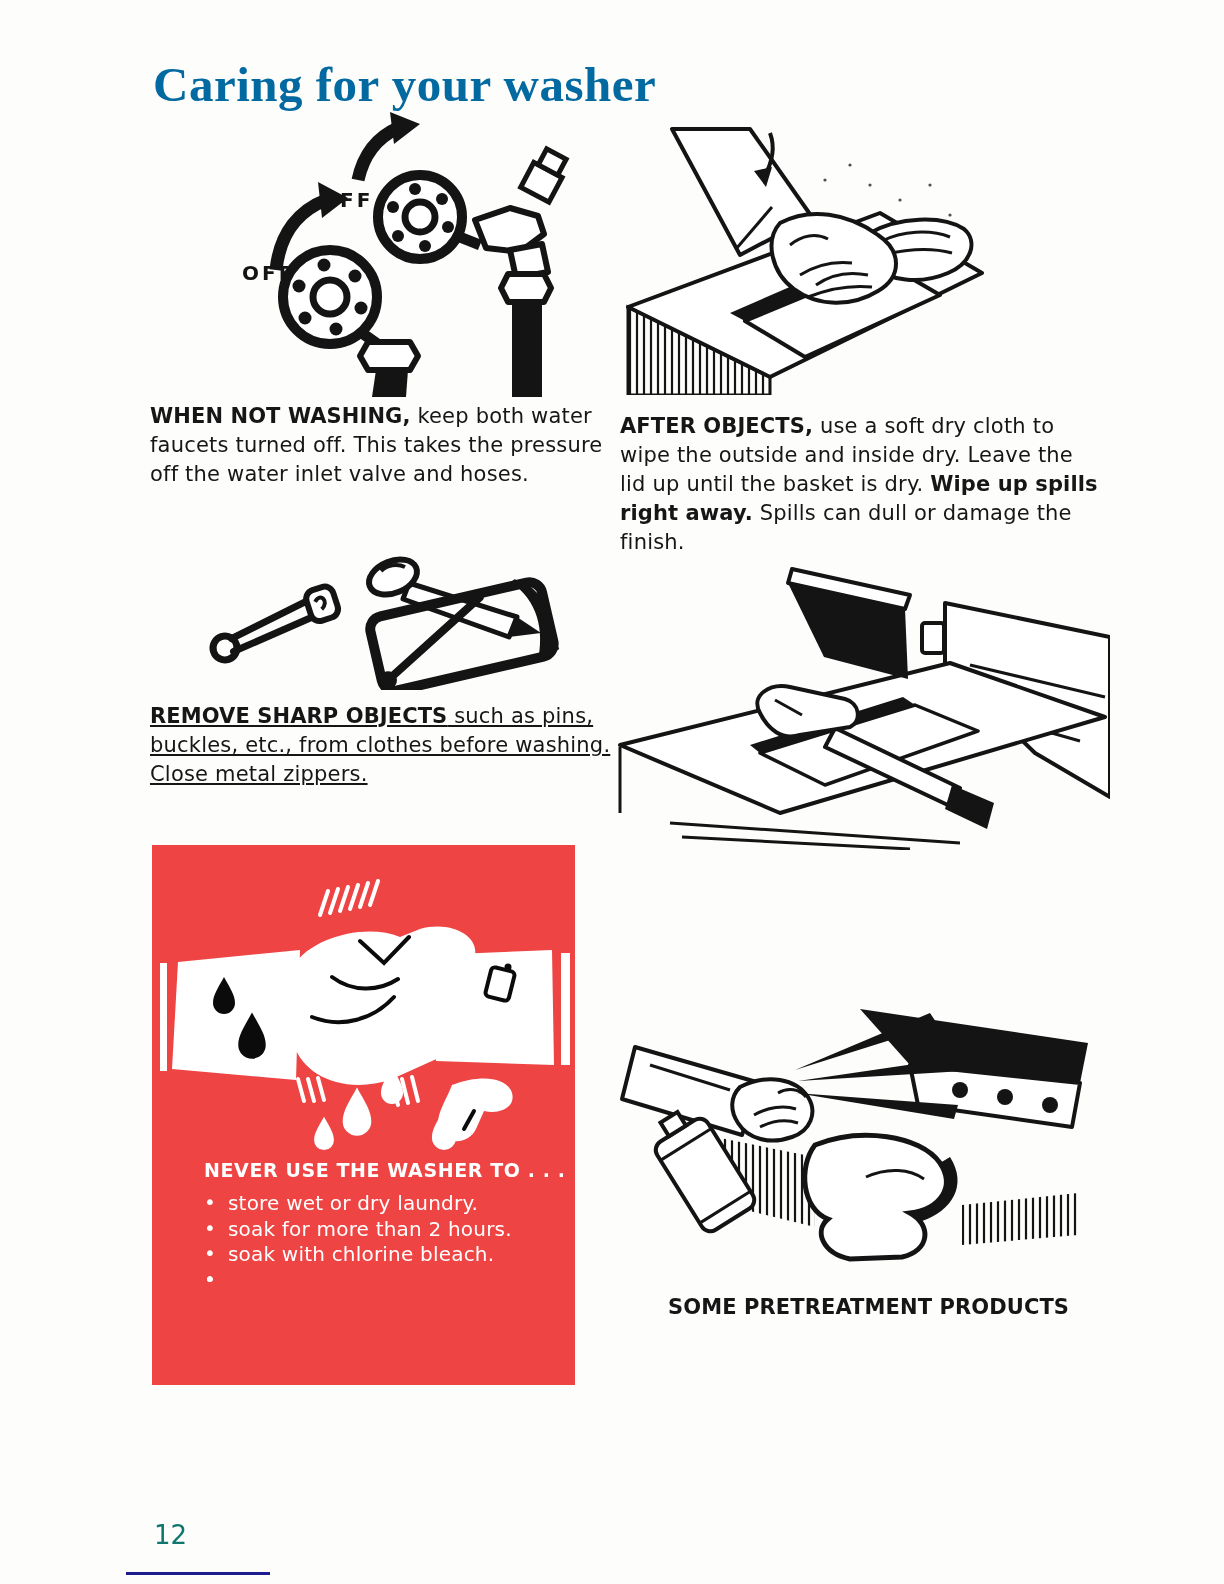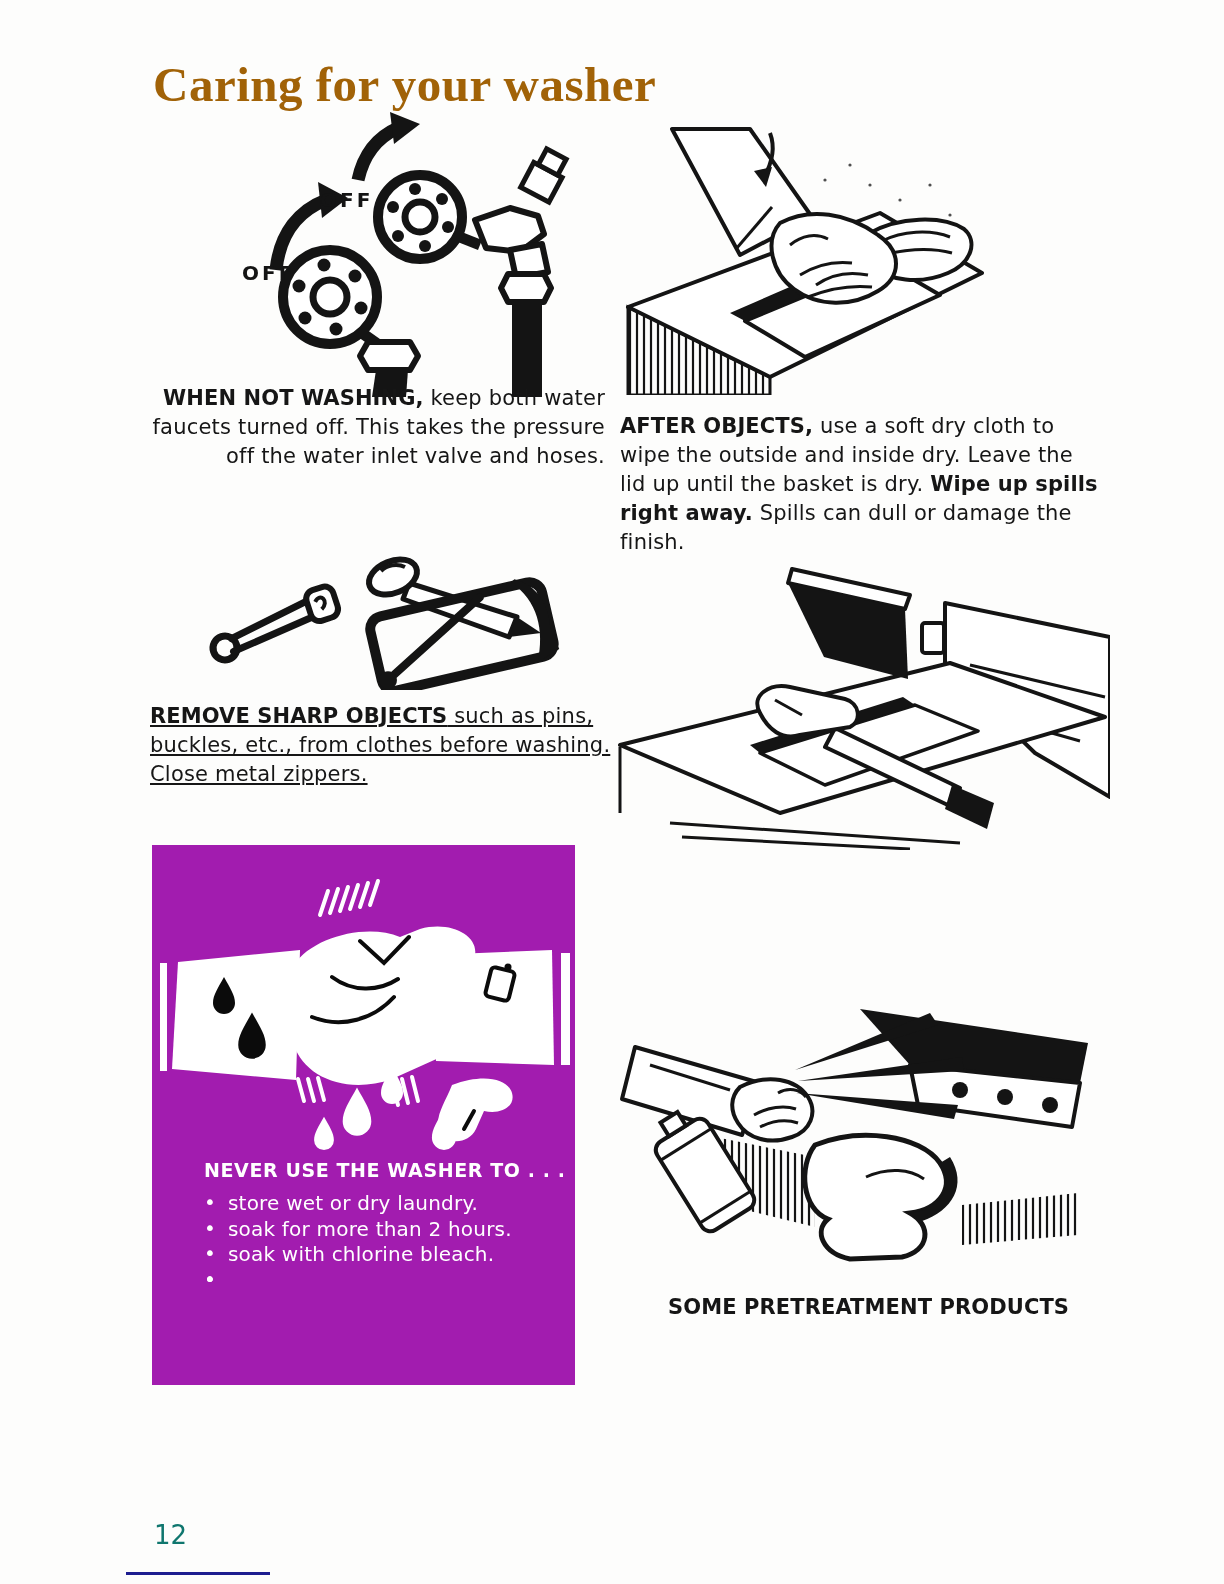--- a/index.html
+++ b/index.html
@@ -5,31 +5,31 @@
   * { margin:0; padding:0; box-sizing:border-box; }
   html,body { background:#ffffff; }
   .page {
     position:relative; width:1224px; height:1584px; margin:0 auto;
     background:#fdfdfc; color:#141414; overflow:hidden;
     font-family:"DejaVu Sans", sans-serif;
   }
   .title {
     position:absolute; left:153px; top:56px;
     font-family:"Liberation Serif", serif; font-weight:700;
-    font-size:49px; letter-spacing:0.5px; color:#a16207;
+    font-size:49px; letter-spacing:0.5px; color:#0369a1;
   }
   .para {
     position:absolute; font-size:21px; line-height:29px;
     letter-spacing:0.2px; color:#161616;
   }
   .para b { font-weight:700; letter-spacing:0.1px; }
   .illus { position:absolute; }
   .warnbox {
     position:absolute; left:152px; top:845px; width:423px; height:540px;
-    background:#a21caf; color:#ffffff;
+    background:#ef4444; color:#ffffff;
   }
   .bb-head {
     position:absolute; left:52px; top:314px;
     font-weight:700; font-size:19px; letter-spacing:0.6px; white-space:nowrap;
   }
   .bb-list {
     position:absolute; left:52px; top:346px; width:345px;
     list-style:none; font-size:20px; line-height:25.5px; letter-spacing:0.2px;
   }
   .bb-list li { position:relative; padding-left:24px; }
@@ -127,21 +127,21 @@
     <g fill="#141414" opacity="0.75">
       <circle cx="250" cy="60" r="1.6"></circle>
         <circle cx="280" cy="75" r="1.6"></circle>
         <circle cx="310" cy="60" r="1.6"></circle>
       <circle cx="230" cy="40" r="1.6"></circle>
         <circle cx="330" cy="90" r="1.6"></circle>
         <circle cx="205" cy="55" r="1.6"></circle>
     </g>
   </svg>
 
-  <p class="para" style="left:150px; top:384px; width:455px;text-align:right;">
+  <p class="para" style="left:150px; top:402px; width:455px;">
     <b>WHEN NOT WASHING,</b><span> keep both water faucets turned off. This takes the pressure off the water inlet valve and hoses.</span>
   </p>
 
   <p class="para" style="left:620px; top:412px; width:480px;">
     <b>AFTER OBJECTS,</b><span> use a soft dry cloth to wipe the outside and inside dry. Leave the lid up until the basket is dry. </span><b>Wipe up spills right away.</b><span> Spills can dull or damage the finish.</span>
   </p>
 
   <svg class="illus" style="left:165px; top:535px;" width="440" height="155" viewBox="0 0 440 155">
 
     <g transform="translate(60,113) rotate(-18)">

